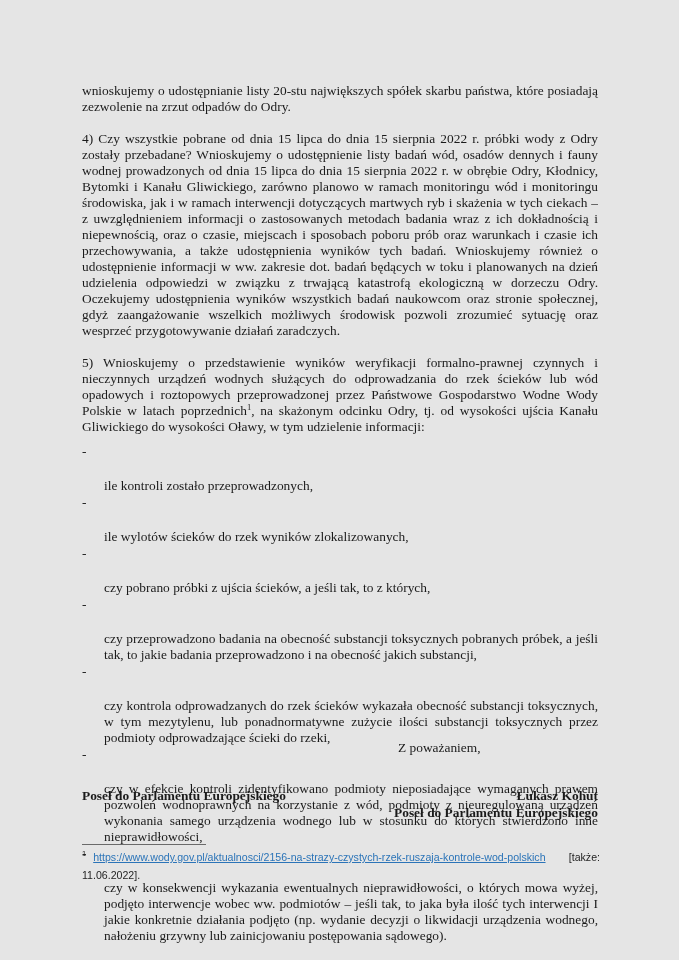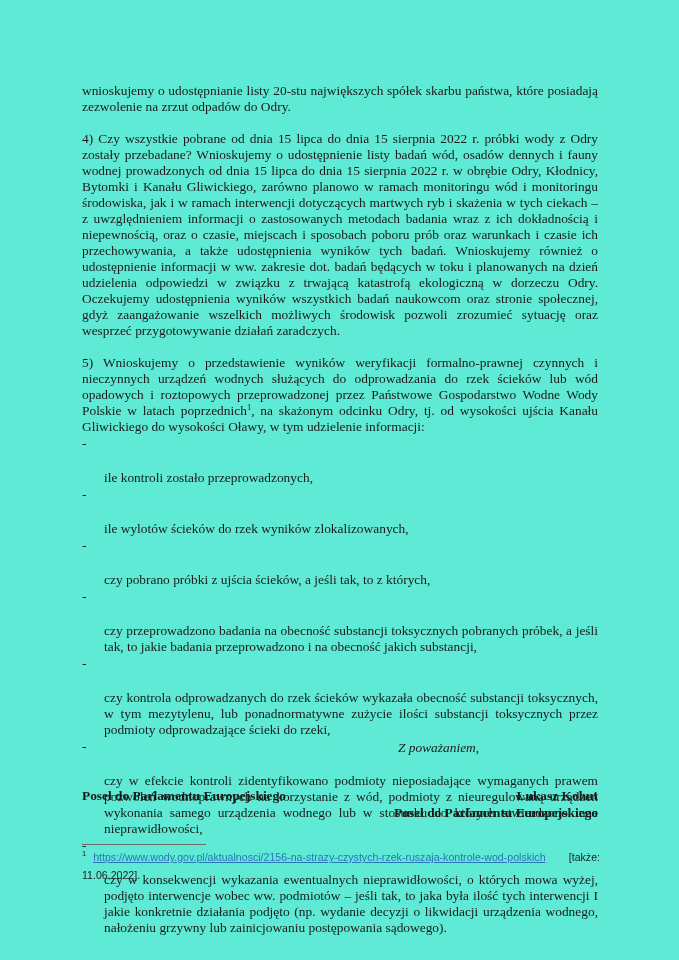--- a/index.html
+++ b/index.html
@@ -11,36 +11,36 @@
     width: 679px;
     height: 960px;
     overflow: hidden;
     font-family: "Liberation Serif", serif;
     color: #1a1a1a;
   }
   .page {
     position: relative;
     width: 679px;
     height: 960px;
-    background: #5eead4;
+    background: #e5e5e5;
   }
   .content {
     position: absolute;
     left: 82px;
     top: 83px;
     width: 516px;
     font-size: 13.4px;
     line-height: 16px;
     text-align: justify;
   }
   .content p {
     margin: 0 0 16px 0;
   }
   .content p.p5 {
-    margin-bottom: 0;
+    margin-bottom: 8px;
   }
   .req-list { margin: 0; }
   .req-list .li {
     display: flex;
   }
   .li .marker {
     flex: 0 0 22px;
     width: 22px;
   }
   .li .li-text {
@@ -52,21 +52,20 @@
     font-size: 8.5px;
     line-height: 0;
     vertical-align: super;
   }
   .closing {
     position: absolute;
     left: 398px;
     top: 740px;
     font-size: 13.4px;
     line-height: 16px;
-    font-style: italic;
   }
   .signatures {
     position: absolute;
     left: 82px;
     top: 787px;
     width: 516px;
     display: flex;
   }
   .sig {
     font-weight: bold;

